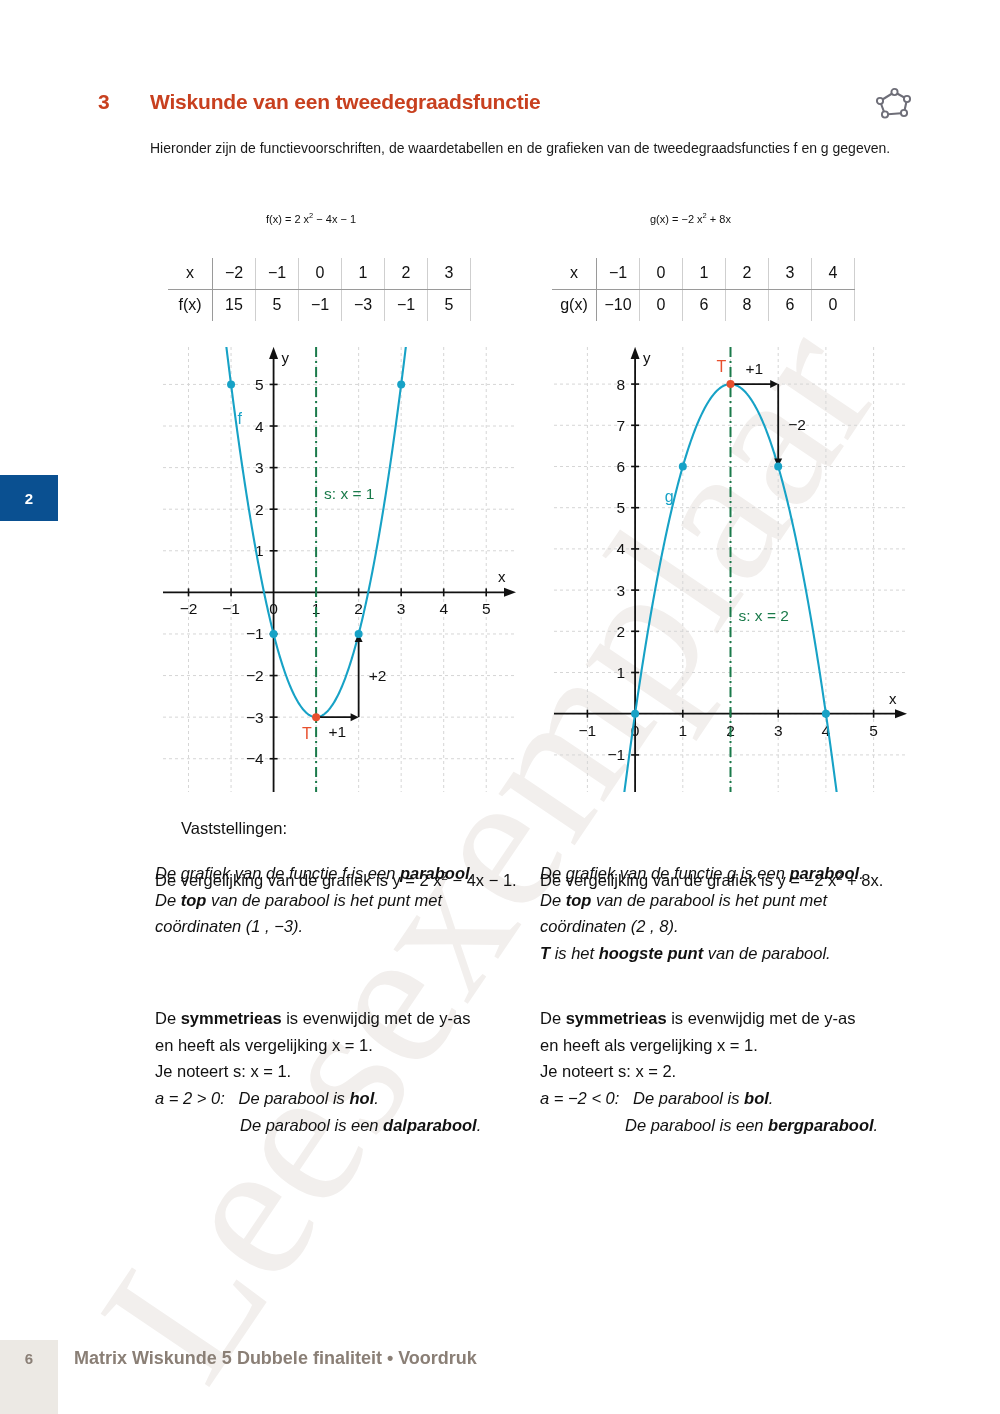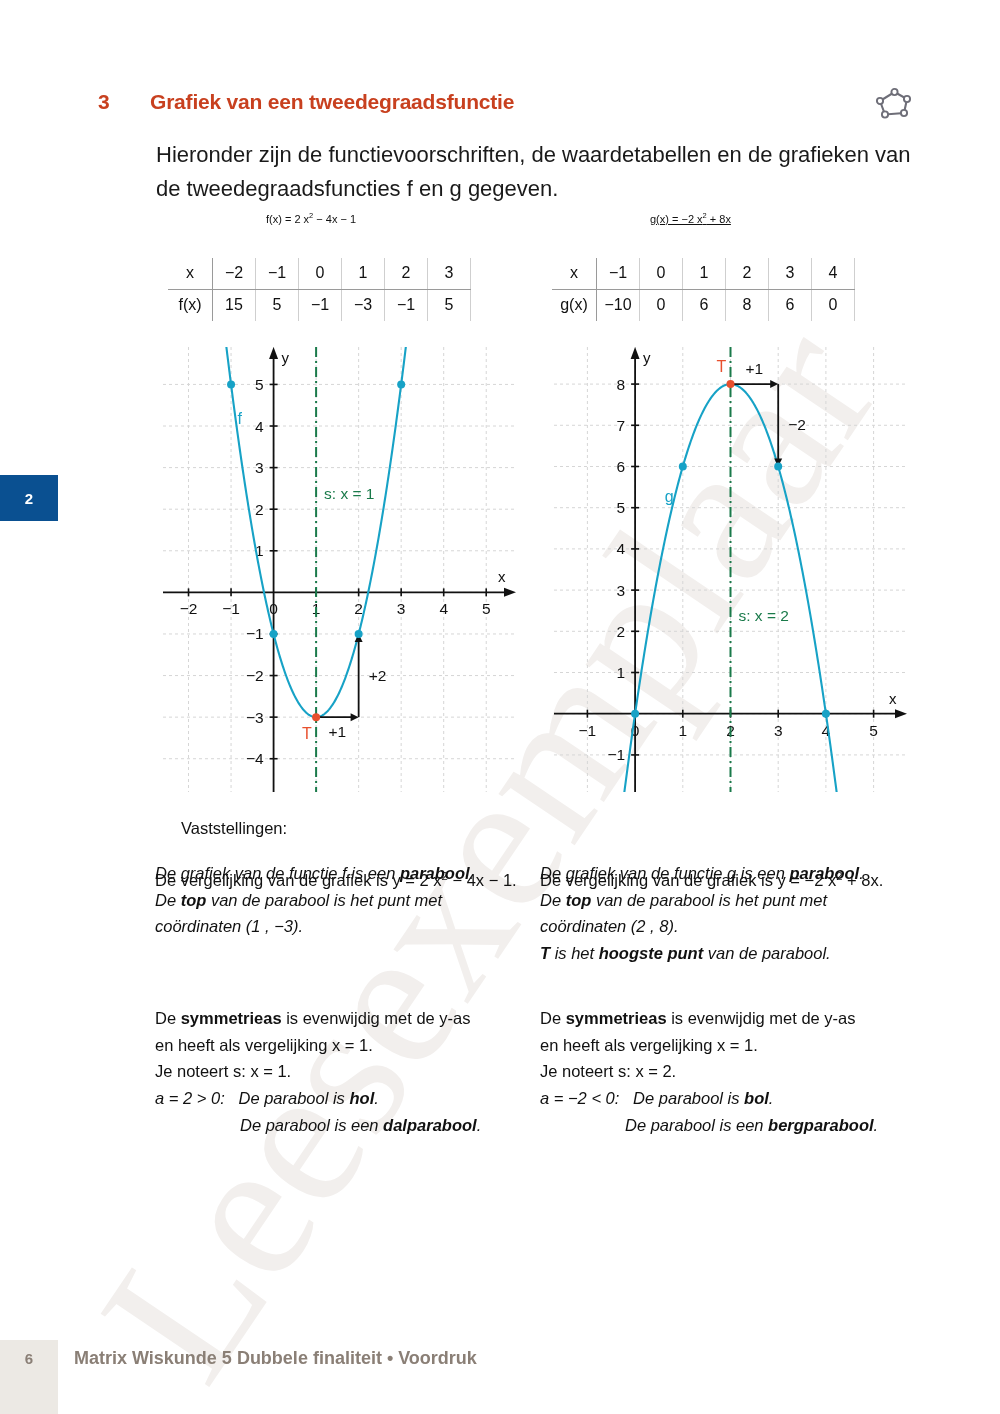--- a/index.html
+++ b/index.html
@@ -74,35 +74,35 @@
     font-weight: bold;
     letter-spacing: -0.2px;
   }
   .geogebra-icon {
     position: absolute;
     right: -8px; top: -4px;
   }
 
   .intro {
     position: absolute;
-    left: 156px; top: 138px;
+    left: 150px; top: 138px;
     width: 760px;
-    font-size: 22px;
+    font-size: 14px;
     line-height: 1.55;
     color: #1a1a1a;
   }
 
   
   .formula {
     position: absolute;
     font-size: 11px;
     color: #111;
   }
   .formula.left  { left: 266px; top: 213px; }
-  .formula.right { left: 650px; top: 213px; text-decoration: underline; }
+  .formula.right { left: 650px; top: 213px; }
   sup { font-size: 0.68em; vertical-align: super; line-height: 0; }
 
   
   .vt {
     position: absolute;
     border-collapse: collapse;
     font-size: 16px;
   }
   .vt.left  { left: 168px; top: 258px; }
   .vt.right { left: 552px; top: 258px; }
@@ -180,21 +180,21 @@
 </div>
 
 <div class="page">
 
   <div class="side-tab">
     <span>2</span>
   </div>
 
   <div class="head-row">
     <div class="head-num">3</div>
-    <div class="head-title">Grafiek van een tweedegraadsfunctie</div>
+    <div class="head-title">Wiskunde van een tweedegraadsfunctie</div>
     <span class="geogebra-icon">
       <svg width="42" height="40" viewBox="0 0 42 40">
         <polygon points="20.5,6 33,13 30,27 11,28.5 6,15" fill="none" stroke="#6e6e78" stroke-width="2.1"></polygon>
         <circle cx="20.5" cy="6" r="3.1" fill="#ffffff" stroke="#6e6e78" stroke-width="1.9"></circle>
         <circle cx="33" cy="13" r="3.1" fill="#ffffff" stroke="#6e6e78" stroke-width="1.9"></circle>
         <circle cx="30" cy="27" r="3.1" fill="#ffffff" stroke="#6e6e78" stroke-width="1.9"></circle>
         <circle cx="11" cy="28.5" r="3.1" fill="#ffffff" stroke="#6e6e78" stroke-width="1.9"></circle>
         <circle cx="6" cy="15" r="3.1" fill="#ffffff" stroke="#6e6e78" stroke-width="1.9"></circle>
       </svg>
     </span>

